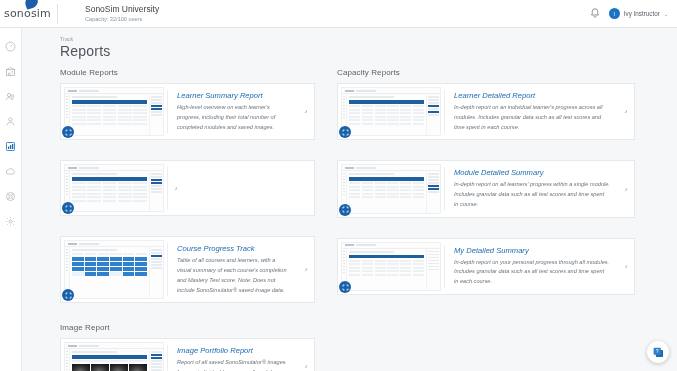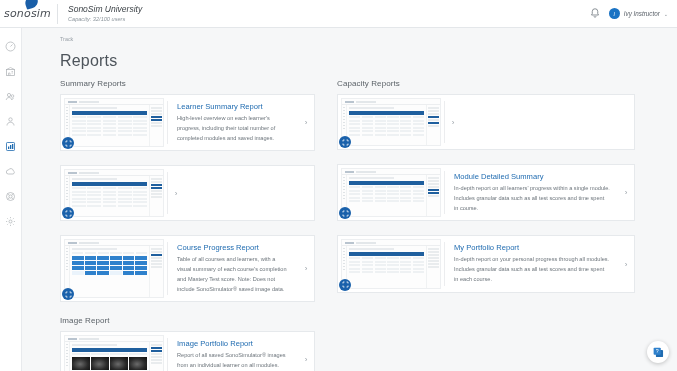--- a/index.html
+++ b/index.html
@@ -8,21 +8,21 @@
     overflow: hidden;
     font-family: "Liberation Sans", sans-serif;
     background: #ffffff;
     color: #333;
   }
   
   .topbar {
     position: absolute; top: 0; left: 0; width: 677px; height: 28px;
     background: #ffffff;
     border-bottom: 1px solid #e4e7ea;
-    display: flex; align-items: center; font-style: italic;
+    display: flex; align-items: center;
   }
   .logo-wrap {
     width: 55px; height: 28px;
     display: flex; align-items: center; justify-content: center;
     flex: 0 0 auto;
   }
   .logo-text {
     font-size: 11px; letter-spacing: .2px; color: #4a4f55;
     font-family: "DejaVu Sans", sans-serif;
     position: relative; font-weight: 500;
@@ -30,21 +30,21 @@
   .logo-swoosh {
     position: absolute; top: -4px; left: 25px;
     width: 13px; height: 12px;
     background: #1a5fa8;
     border-radius: 60% 10% 55% 10%;
     transform: rotate(-18deg);
   }
   .hdr-divider {
     width: 1px; height: 20px; background: #e0e3e6; margin-left: 2px;
   }
-  .hdr-titles { margin-left: 10px; line-height: 1.25; }
+  .hdr-titles { margin-left: 27px; line-height: 1.25; }
   .hdr-org { font-size: 8.5px; color: #3d4348; }
   .hdr-cap { font-size: 5.6px; color: #8d969d; margin-top: 1px; }
   .topbar-right {
     margin-left: auto; display: flex; align-items: center; gap: 9px;
     padding-right: 9px;
   }
   .bell { width: 10px; height: 11px; position: relative; cursor: pointer; }
   .bell svg { display: block; }
   .user-chip { display: flex; align-items: center; gap: 4px; cursor: pointer; }
   .avatar {
@@ -72,40 +72,40 @@
 
   
   .main {
     position: absolute; top: 28px; left: 22px;
     width: 655px; height: 343px;
     background: #f6f7f8;
     overflow: hidden;
   }
   .crumb { font-size: 5.4px; color: #9aa1a8; padding: 8px 0 0 38px; }
   .page-title {
-    font-size: 16px; color: #4d545b; font-weight: 400;
-    padding: 1px 0 0 38px; letter-spacing: .2px; margin-top: 9px;
+    font-size: 14px; color: #4d545b; font-weight: 400;
+    padding: 1px 0 0 38px; letter-spacing: .2px;
   }
 
   .columns { display: flex; padding: 9px 0 0 0; }
   .col-left { width: 293px; padding-left: 38px; }
   .col-right { width: 320px; padding-left: 22px; }
 
   .section-title {
     font-size: 8px; color: #5b6268; font-weight: 400;
     margin-bottom: 6px; letter-spacing: .1px;
   }
   .section-title.spaced { margin-top: 8px; }
 
   
   .card {
     background: #fff; border: 1px solid #e6e9ec;
     display: flex; align-items: stretch;
-    margin-bottom: 14px; cursor: pointer;
-    position: relative; min-height: 56px;
+    margin-bottom: 20px; cursor: pointer;
+    position: relative; min-height: 56px; font-style: italic;
   }
   .card-thumb {
     width: 106px; flex: 0 0 106px;
     position: relative; padding: 3px;
   }
   .thumb-frame {
     width: 100%; height: 100%;
     background: #fdfdfd; border: 1px solid #edeff1;
     position: relative; overflow: hidden;
   }
@@ -246,21 +246,21 @@
   </div>
 </div>
 
 <div class="main">
   <div class="crumb">Track</div>
   <div class="page-title">Reports</div>
 
   <div class="columns">
 
     <div class="col-left">
-      <div class="section-title">Summary Reports</div>
+      <div class="section-title">Module Reports</div>
 
       <div class="card">
         <div class="card-thumb">
           <div class="thumb-frame">
             <div class="mini-top">
                 <span class="mini-logo"></span>
                 <span class="mini-chip"></span>
               </div>
             <div class="mini-body">
               <div class="mini-left">
@@ -496,21 +496,21 @@
             </div>
           </div>
           <span class="thumb-badge">
             <svg width="7" height="7" viewBox="0 0 14 14">
                 <path d="M2 5V2h3M12 5V2H9M2 9v3h3M12 9v3H9" stroke="#fff" stroke-width="1.6" fill="none"></path>
               </svg>
           </span>
         </div>
         <div class="card-divider"></div>
         <div class="card-body">
-          <div class="card-title">Course Progress Report</div>
+          <div class="card-title">Course Progress Track</div>
           <div class="card-desc">Table of all courses and learners, with a visual summary of each course's completion and Mastery Test score. Note: Does not include SonoSimulator® saved image data.</div>
         </div>
         <div class="card-chevron">›</div>
       </div>
 
       <div class="section-title spaced">Image Report</div>
 
       <div class="card">
         <div class="card-thumb">
           <div class="thumb-frame">
@@ -671,20 +671,24 @@
                 </div>
             </div>
           </div>
           <span class="thumb-badge">
             <svg width="7" height="7" viewBox="0 0 14 14">
                 <path d="M2 5V2h3M12 5V2H9M2 9v3h3M12 9v3H9" stroke="#fff" stroke-width="1.6" fill="none"></path>
               </svg>
           </span>
         </div>
         <div class="card-divider"></div>
+        <div class="card-body">
+          <div class="card-title">Learner Detailed Report</div>
+          <div class="card-desc">In-depth report on an individual learner's progress across all modules. Includes granular data such as all test scores and time spent in each course.</div>
+        </div>
         <div class="card-chevron">›</div>
       </div>
 
       <div class="card">
         <div class="card-thumb">
           <div class="thumb-frame">
             <div class="mini-top">
                 <span class="mini-logo"></span>
                 <span class="mini-chip"></span>
               </div>
@@ -842,21 +846,21 @@
             </div>
           </div>
           <span class="thumb-badge">
             <svg width="7" height="7" viewBox="0 0 14 14">
                 <path d="M2 5V2h3M12 5V2H9M2 9v3h3M12 9v3H9" stroke="#fff" stroke-width="1.6" fill="none"></path>
               </svg>
           </span>
         </div>
         <div class="card-divider"></div>
         <div class="card-body">
-          <div class="card-title">My Portfolio Report</div>
+          <div class="card-title">My Detailed Summary</div>
           <div class="card-desc">In-depth report on your personal progress through all modules. Includes granular data such as all test scores and time spent in each course.</div>
         </div>
         <div class="card-chevron">›</div>
       </div>
     </div>
 
   </div>
 
   <div class="help-widget">
     <svg width="13" height="13" viewBox="0 0 20 20">

